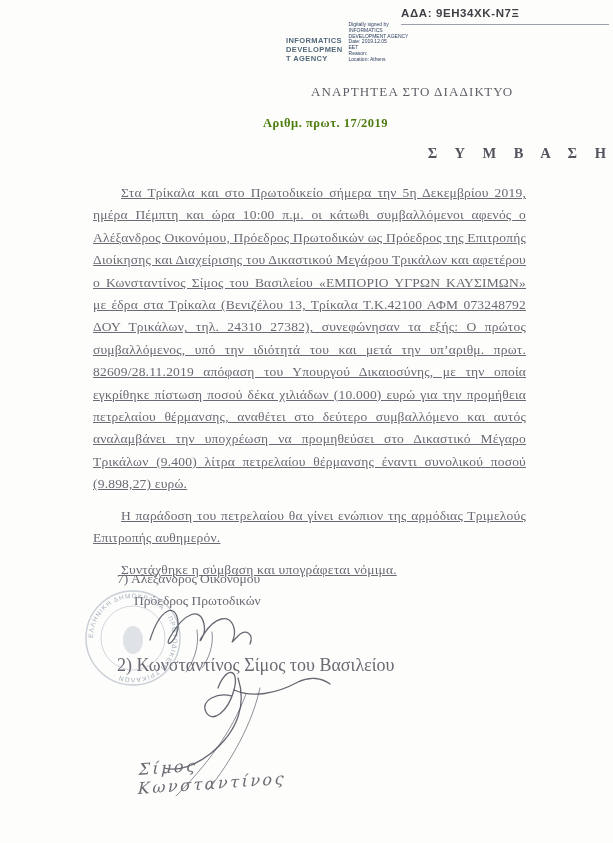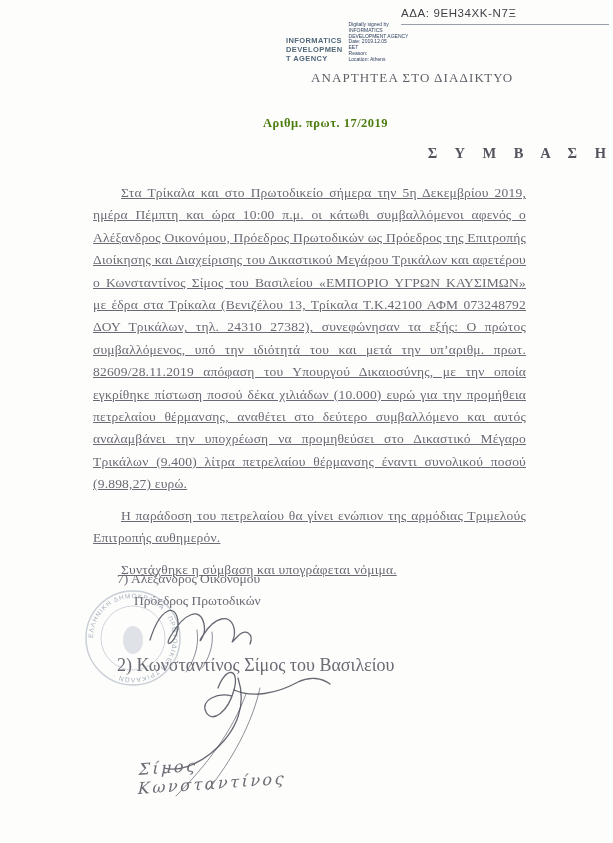--- a/index.html
+++ b/index.html
@@ -15,21 +15,21 @@
     overflow: hidden;
   }
 
   .ada {
     position: absolute;
     top: 7px;
     left: 401px;
     width: 208px;
     font-family: "Liberation Sans", sans-serif;
     font-size: 11.5px;
-    font-weight: normal;
+    font-weight: bold;
     letter-spacing: 0.6px;
     color: var(--ada, #3f3f46);
     border-bottom: 1.5px solid #9aa0a8;
     padding-bottom: 5px;
   }
 
   .digital-stamp {
     position: absolute;
     top: 22px;
     left: 286px;
@@ -48,21 +48,21 @@
   .sig-details {
     font-family: "Liberation Sans", sans-serif;
     font-size: 5px;
     line-height: 5.8px;
     color: var(--detail-blue, #2c3e5f);
     width: 78px;
   }
 
   .posted {
     position: absolute;
-    top: 70px;
+    top: 84px;
     left: 311px;
     font-size: 13px;
     letter-spacing: 1.1px;
     color: #5e5e67;
   }
   .protocol {
     position: absolute;
     top: 116px;
     left: 263px;
     font-size: 12.5px;

